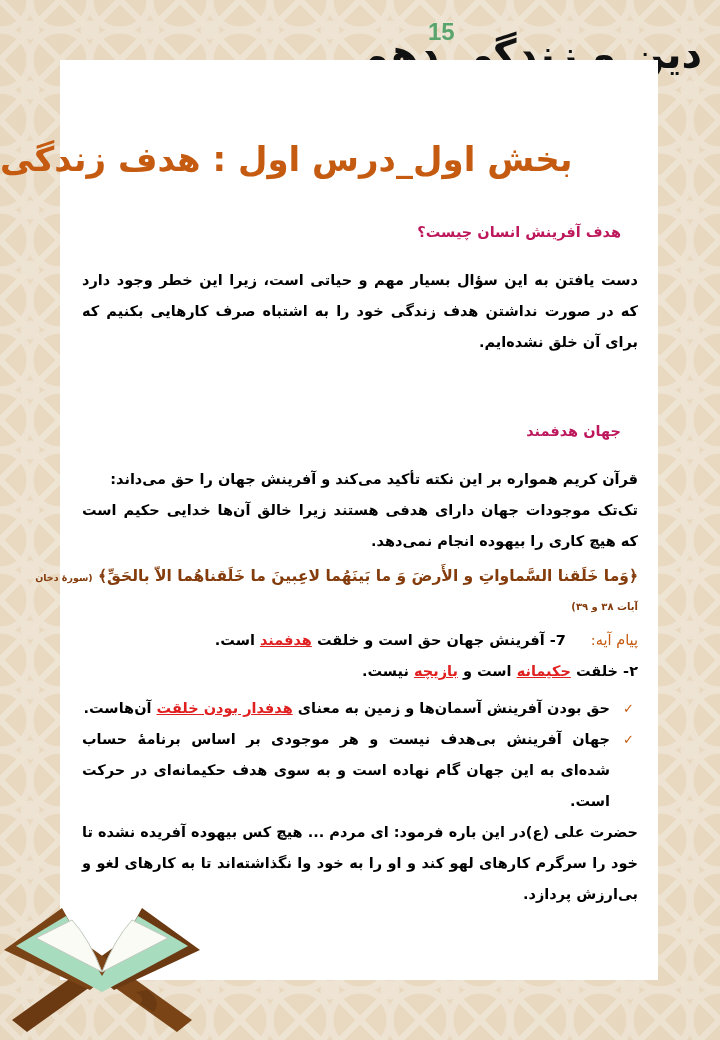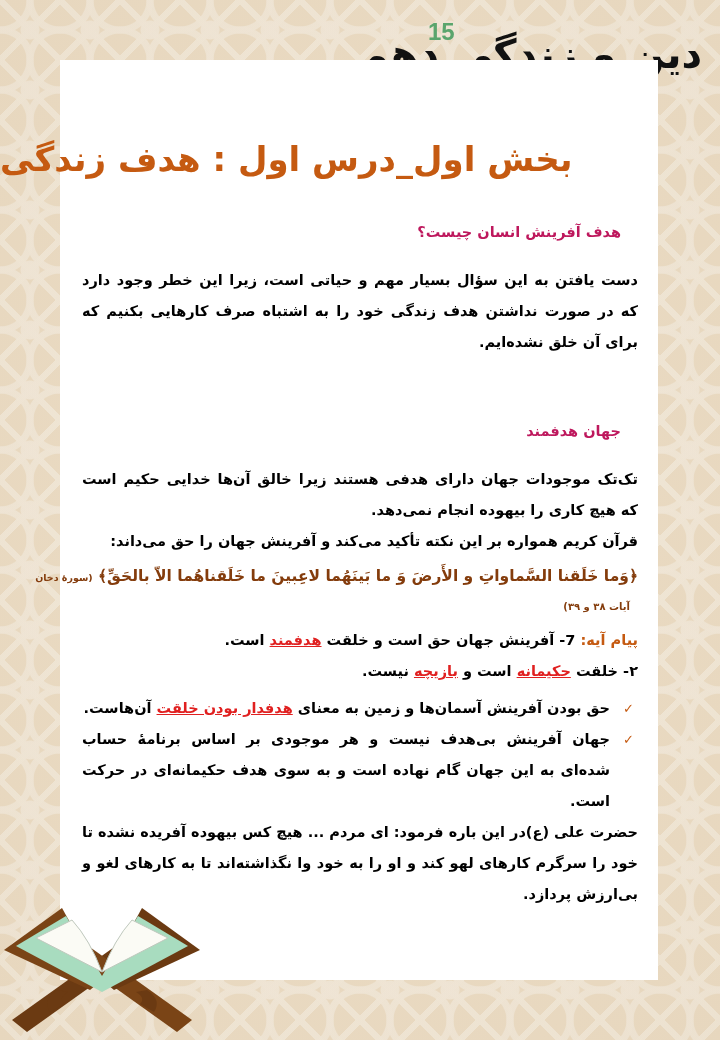--- a/index.html
+++ b/index.html
@@ -62,23 +62,23 @@
       line-height: 31px;
     }
     .p { margin: 0; font-weight: bold; }
     .gap1 { height: 41px; }
     .gap-small { height: 6px; }
     .verse-line {
       color: #843c0c; font-weight: bold; font-size: 15.5px; line-height: 34px;
       white-space: nowrap; margin-top: 2px;
     }
     .verse-ref { font-size: 9.5px; font-weight: bold; color: #843c0c; }
-    .verse-ayat { font-size: 10px; font-weight: bold; color: #843c0c; line-height: 24px; margin-right: 8px; }
+    .verse-ayat { font-size: 10px; font-weight: bold; color: #843c0c; line-height: 24px; margin-right: 0; }
     .translation { color: #2e8b57; font-weight: bold; }
-    .msg-label { color: #c55a11; font-weight: bold; }
+    .msg-label { color: #c55a11; font-weight: normal; margin-left: 20px; }
     .red-u { color: #e02020; text-decoration: underline; text-decoration-color: #e02020; }
     .check-list { list-style: none; padding: 0; margin: 6px 0 0 0; }
     .check-item { position: relative; padding-right: 28px; font-weight: bold; }
     .check-icon {
       position: absolute; right: 4px; top: 0; color: #c55a11;
       font-size: 13px; font-weight: normal;
     }
     .quran {
       position: absolute; left: 2px; top: 880px; width: 200px; height: 160px;
     }
@@ -98,22 +98,22 @@
 
 <h1 class="title">بخش اول_درس اول : هدف زندگی</h1>
 
 <div class="content">
   <h2 class="heading">هدف آفرینش انسان چیست؟</h2>
   <p class="p">دست یافتن به این سؤال بسیار مهم و حیاتی است، زیرا این خطر وجود دارد که در صورت نداشتن هدف زندگی خود را به اشتباه صرف کارهایی بکنیم که برای آن خلق نشده‌ایم.</p>
 
   <div class="gap1"></div>
 
   <h2 class="heading">جهان هدفمند</h2>
+  <p class="p">قرآن کریم همواره بر این نکته تأکید می‌کند و آفرینش جهان را حق می‌داند:</p>
   <p class="p">تک‌تک موجودات جهان دارای هدفی هستند زیرا خالق آن‌ها خدایی حکیم است که هیچ کاری را بیهوده انجام نمی‌دهد.</p>
-  <p class="p">قرآن کریم همواره بر این نکته تأکید می‌کند و آفرینش جهان را حق می‌داند:</p>
 
   <div class="verse-line">
     <span>﴿وَما خَلَقنا السَّماواتِ و الأَرضَ وَ ما بَينَهُما لاعِبينَ ما خَلَقناهُما الاّ بالحَقِّ﴾</span>
     <span class="verse-ref">(سورهٔ دخان</span>
   </div>
   <div class="verse-ayat">آیات ۳۸ و ۳۹)</div>
 
 
   <div class="gap-small"></div>
 

